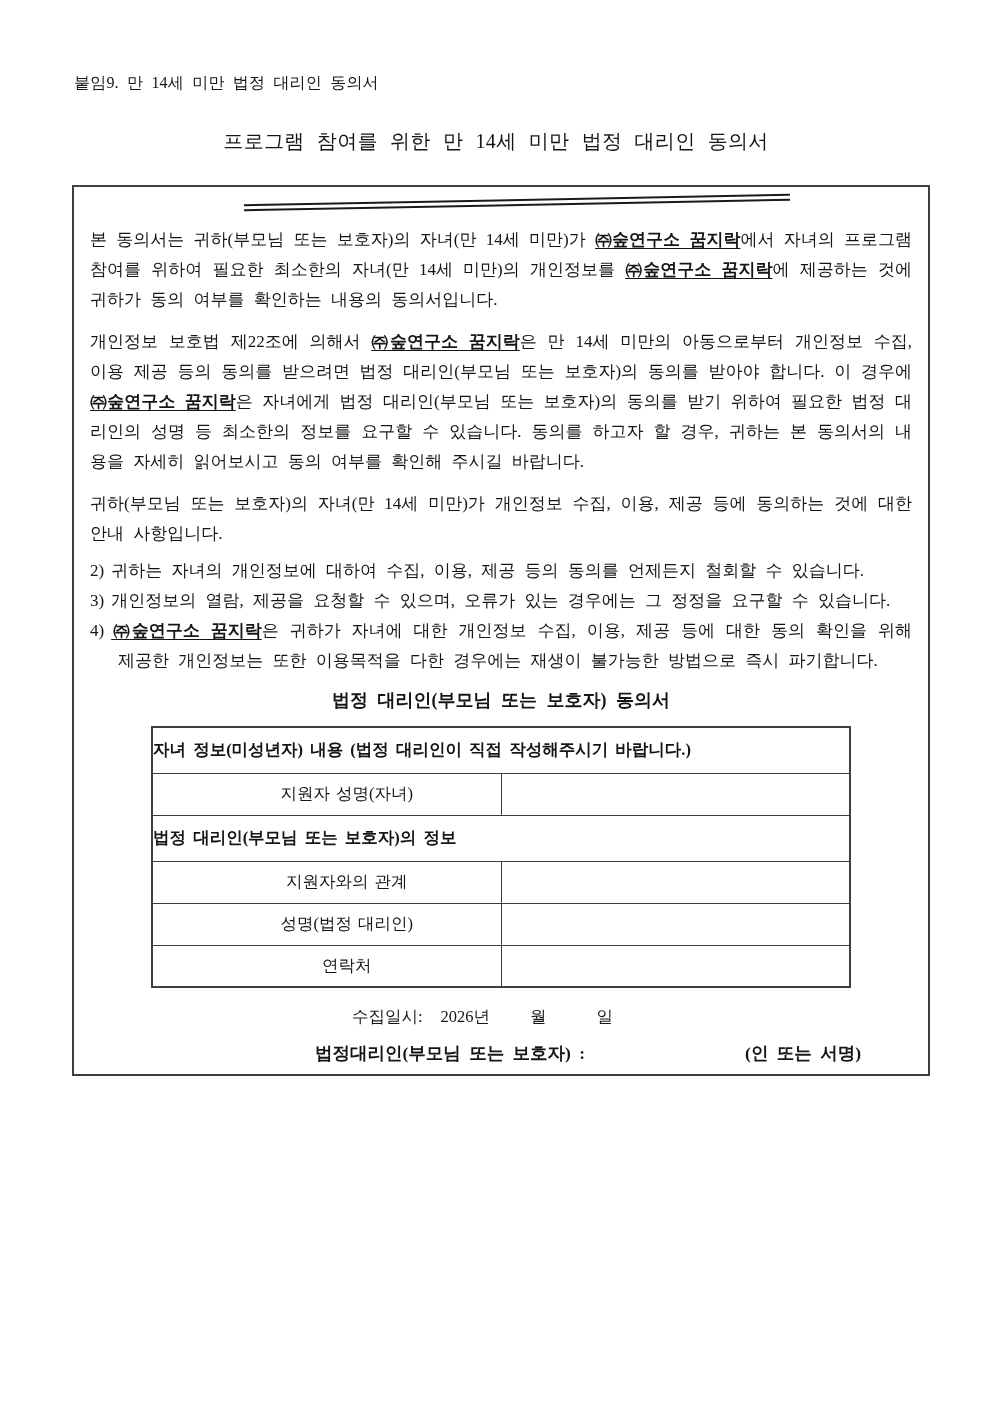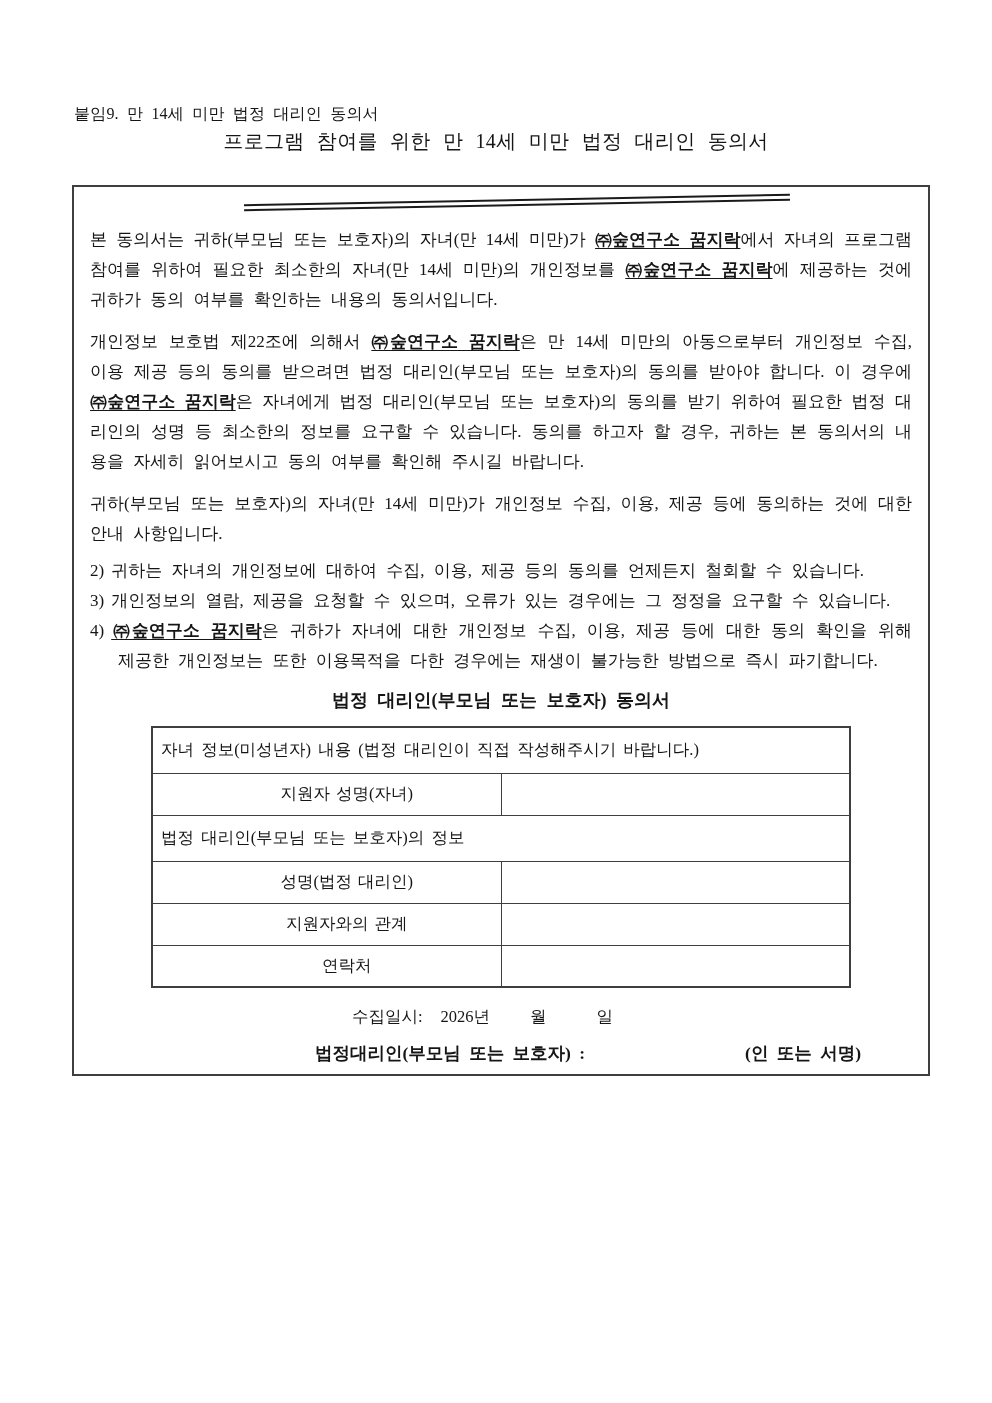--- a/index.html
+++ b/index.html
@@ -5,21 +5,21 @@
   * { margin: 0; padding: 0; box-sizing: border-box; }
   html, body { background: #ffffff; }
   body {
     width: 992px; height: 1403px;
     position: relative;
     font-family: "Liberation Serif", "DejaVu Serif", serif;
     color: #151515;
     overflow: hidden;
   }
   .attachment-label {
-    position: absolute; left: 74px; top: 104px;
+    position: absolute; left: 74px; top: 73px;
     font-size: 16px; word-spacing: 4px; letter-spacing: 0.2px;
   }
   .doc-title {
     position: absolute; left: 0; top: 128px; width: 100%;
     text-align: center; font-size: 20px; word-spacing: 7px; letter-spacing: 0.3px;
   }
   .consent-box {
     position: absolute; left: 72px; top: 185px;
     width: 858px; height: 891px;
     border: 2px solid #3f3f3f;
@@ -59,22 +59,22 @@
     width: 700px; margin: 0 auto;
     border-collapse: collapse;
     border: 2px solid #3f3f3f;
     table-layout: fixed;
   }
   table.form-table td {
     border: 1px solid #3f3f3f;
     font-size: 16.5px;
   }
   td.th-cell {
-    height: 46px; font-weight: normal;
-    padding-left: 8px; word-spacing: 3px;
+    height: 46px; font-weight: bold;
+    padding-left: 0; word-spacing: 3px;
   }
   td.label-cell {
     height: 42px; width: 185px;
     text-align: center; word-spacing: 2px; padding-left: 40px;
   }
   td.value-cell { background: #ffffff; }
   .date-line {
     margin-top: 18px;
     font-size: 16.5px;
     padding-left: 262px;
@@ -121,25 +121,25 @@
       <td class="th-cell" colspan="2">자녀 정보(미성년자) 내용 (법정 대리인이 직접 작성해주시기 바랍니다.)</td>
     </tr>
     <tr>
       <td class="label-cell">지원자 성명(자녀)</td>
       <td class="value-cell"></td>
     </tr>
     <tr>
       <td class="th-cell" colspan="2">법정 대리인(부모님 또는 보호자)의 정보</td>
     </tr>
     <tr>
-      <td class="label-cell">성명(법정 대리인)</td>
+      <td class="label-cell">지원자와의 관계</td>
       <td class="value-cell"></td>
     </tr>
     <tr>
-      <td class="label-cell">지원자와의 관계</td>
+      <td class="label-cell">성명(법정 대리인)</td>
       <td class="value-cell"></td>
     </tr>
     <tr>
       <td class="label-cell">연락처</td>
       <td class="value-cell"></td>
     </tr>
   </tbody>
     </table>
 
   <div class="date-line"><span>수집일시:</span><span class="yr">2026년</span><span class="mo">월</span><span class="dy">일</span></div>

